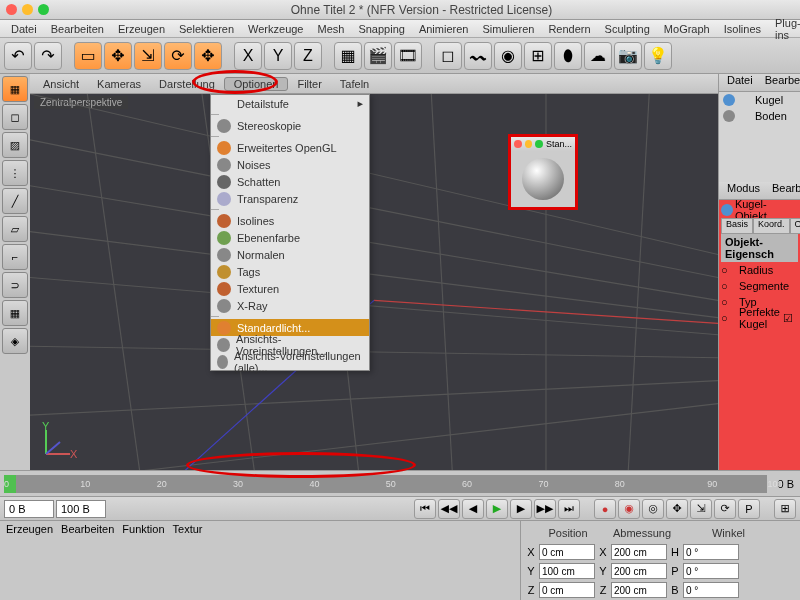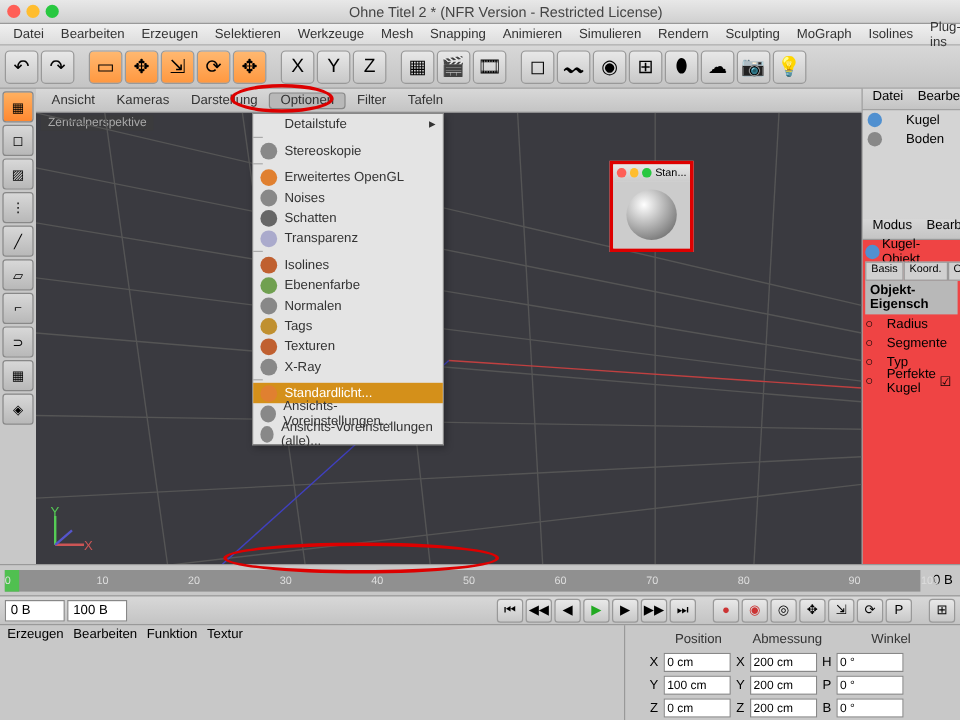--- a/index.html
+++ b/index.html
@@ -56,21 +56,21 @@
 .timeline .track{flex:1;height:18px;background:#909090;position:relative;margin:0 4px}
 .timeline .tick{position:absolute;top:0;height:100%;display:flex;align-items:center;justify-content:center;color:#ddd;font-size:9px}
 .timeline .head{position:absolute;left:0;top:0;width:12px;height:18px;background:#50c050}
 .playbar{height:24px;background:linear-gradient(#d8d8d8,#c4c4c4);display:flex;align-items:center;padding:0 4px;gap:2px;border-top:1px solid #999}
 .fld{background:#fff;border:1px solid #888;padding:1px 4px;width:50px;height:18px}
 .pbtn{width:22px;height:20px;background:linear-gradient(#e8e8e8,#c8c8c8);border:1px solid #999;border-radius:3px;display:flex;align-items:center;justify-content:center}
 .bottom{height:80px;background:#c8c8c8;border-top:1px solid #999;display:flex}
 .bleft{flex:1;padding:2px}
 .bleft .tabs{display:flex;height:18px;gap:8px;padding:0 4px}
 .bright{width:280px;border-left:1px solid #999;padding:2px}
-.bright .row{display:flex;height:18px;align-items:center;gap:2px;margin:1px 16px}
+.bright .row{display:flex;height:18px;align-items:center;gap:2px;margin:1px 2px}
 .bright .lbl{width:12px;text-align:center}
 .bright input{width:56px;height:16px;background:#fff;border:1px solid #888;padding:0 2px;font-size:10px}
 .ring{position:absolute;border:3px solid #d00;border-radius:50%;pointer-events:none}
 .r1{top:70px;left:192px;width:86px;height:24px}
 .r2{top:452px;left:186px;width:230px;height:26px}
 </style>
 </head>
 <body>
 
 <div class="titlebar">

